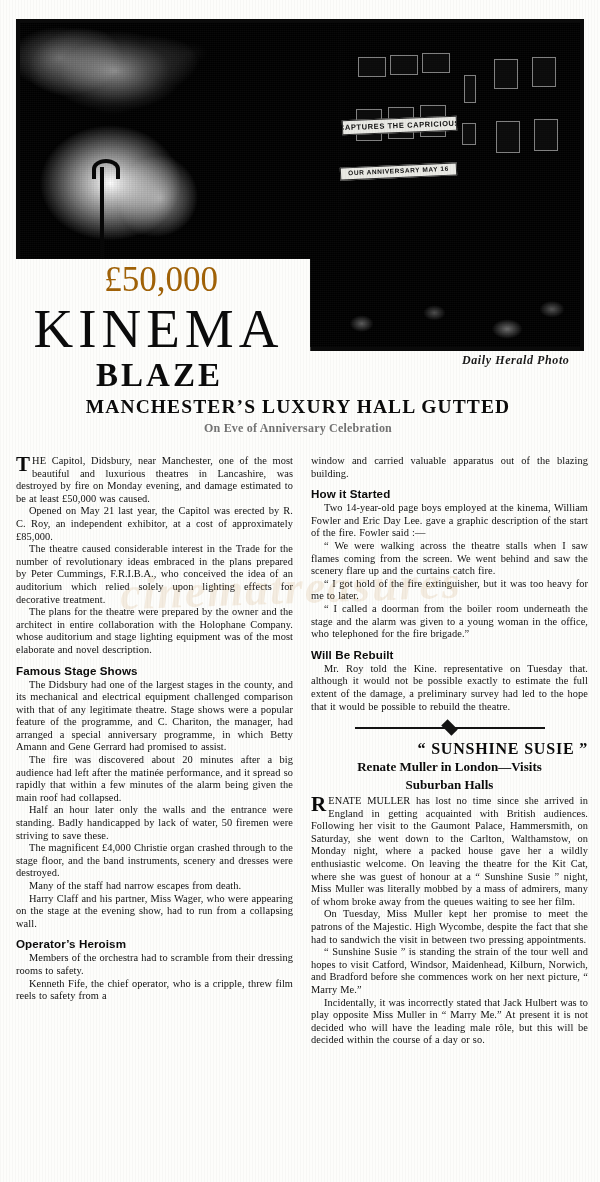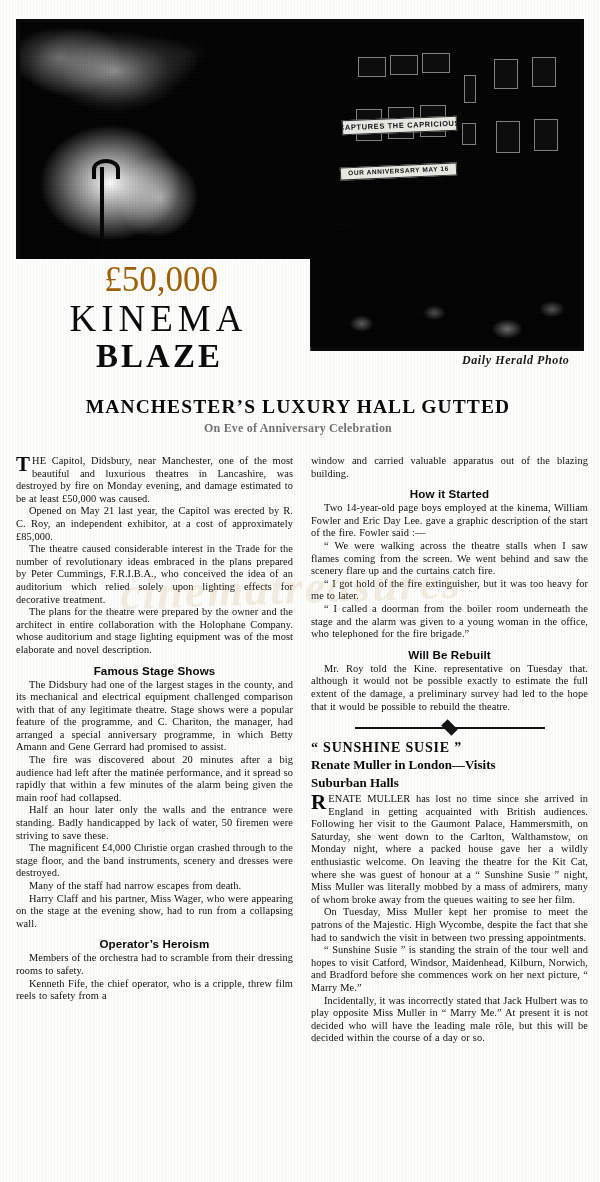--- a/index.html
+++ b/index.html
@@ -198,21 +198,21 @@
   .hl-price {
     font-family: "Liberation Serif", "DejaVu Serif", serif;
     font-size: 35px;
     line-height: 1.0;
     letter-spacing: 0px;
     color: #a16207;
     margin: 0 0 2px 0;
   }
   .hl-kinema {
     font-family: "Liberation Serif", "DejaVu Serif", serif;
-    font-size: 37px;
+    font-size: 55px;
     line-height: 1.08;
     letter-spacing: 5px;
     color: #0b0b0b;
     margin: 0;
     padding-right: 5px;
   }
   .hl-blaze {
     font-family: "Liberation Serif", "DejaVu Serif", serif;
     font-size: 33px;
     font-weight: bold;
@@ -289,21 +289,20 @@
     color: #0b0b0b;
   }
 
   h3.section {
     margin: 7px 0 2px 0;
     font-family: "Liberation Sans", "DejaVu Sans", sans-serif;
     font-size: 11.6px;
     font-weight: bold;
     letter-spacing: 0.1px;
     color: #0b0b0b;
-    text-align: center;
   }
 
   
   .ornament {
     margin: 10px auto 8px auto;
     width: 190px;
     height: 9px;
     position: relative;
   }
   .ornament .bar {
@@ -318,30 +317,30 @@
     top: 0px;
     width: 9px;
     height: 9px;
     margin-left: -4.5px;
     background: #141414;
     transform: rotate(45deg) scaleX(1.6);
   }
 
   .sub-article-title {
     margin: 2px 0 1px 0;
-    text-align: left;
-    font-family: "Liberation Serif", "DejaVu Serif", serif;
-    font-size: 14px;
+    text-align: right;
+    font-family: "Liberation Serif", "DejaVu Serif", serif;
+    font-size: 16px;
     font-weight: bold;
     letter-spacing: 0.8px;
     color: #0b0b0b;
   }
   .sub-article-deck {
     margin: 0 0 3px 0;
-    text-align: left;
+    text-align: center;
     font-family: "Liberation Serif", "DejaVu Serif", serif;
     font-size: 13px;
     font-weight: bold;
     line-height: 15px;
     color: #0b0b0b;
   }
 
   
   .paper-noise {
     position: absolute;

